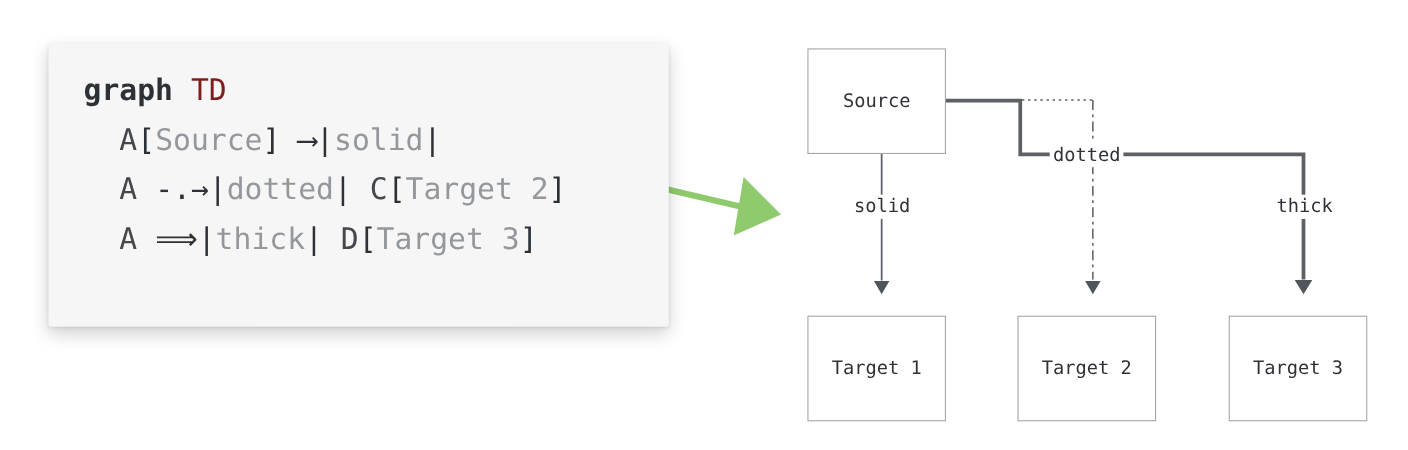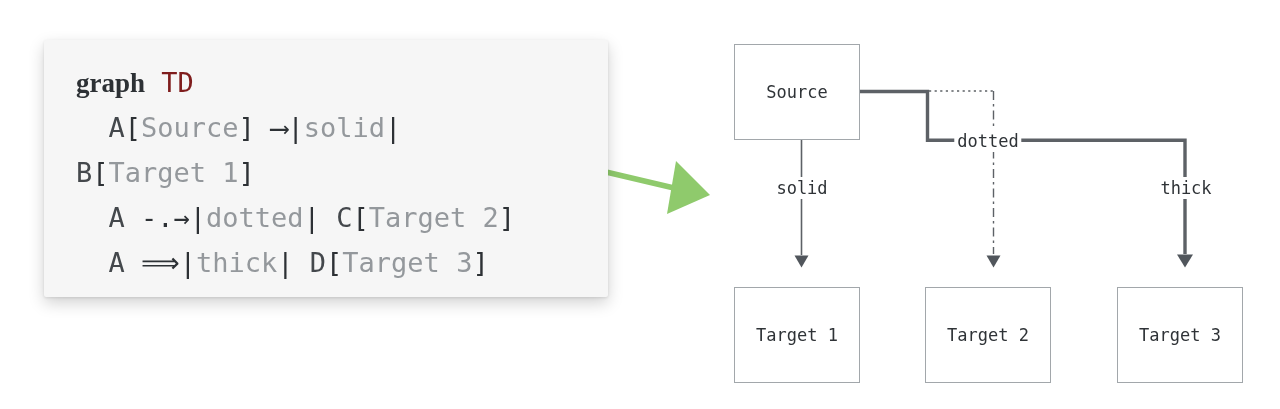--- a/index.html
+++ b/index.html
@@ -60,23 +60,22 @@
   </g>
 
   <g>
     <path d="M929 91 H 993.5" stroke="#5d6166" stroke-width="1.4" fill="none" stroke-dasharray="2.2 3.4"></path>
     <path d="M993.5 91 V 254" stroke="#5d6166" stroke-width="1.4" fill="none" stroke-dasharray="9 4 2.5 4"></path>
     <polygon points="986.5,255.5 1000.5,255.5 993.5,267.5" fill="#51565c"></polygon>
   </g>
 </svg>
 
 <div class="code-panel">
-  <div class="code-line"><span class="kw" style="color: rgb(45, 49, 53); font-family: Liberation Serif, serif;">graph</span><span style="color: #7f1d1d;"> TD</span></div>
+  <div class="code-line"><span class="kw" style="color: rgb(45, 49, 53);">graph</span><span style="color: #7f1d1d;"> TD</span></div>
   <div class="code-line"><span style="color: rgb(68, 72, 76);">  </span><span style="color: rgb(68, 72, 76);">A</span><span style="color: rgb(45, 49, 53);">[</span><span style="color: rgb(148, 152, 156);">Source</span><span style="color: rgb(45, 49, 53);">] </span><span style="color: rgb(45, 49, 53);">⟶</span><span style="color: rgb(45, 49, 53);">|</span><span style="color: rgb(148, 152, 156);">solid</span><span style="color: rgb(45, 49, 53);">|</span></div>
-  <div class="code-line"><span style="color: rgb(68, 72, 76);">B</span><span style="color: rgb(45, 49, 53);">[</span><span style="color: rgb(148, 152, 156);">Target 1</span><span style="color: rgb(45, 49, 53);">]</span></div>
   <div class="code-line"><span style="color: rgb(68, 72, 76);">  </span><span style="color: rgb(68, 72, 76);">A </span><span style="color: rgb(45, 49, 53);">-.</span><span style="color: rgb(45, 49, 53);">→</span><span style="color: rgb(45, 49, 53);">|</span><span style="color: rgb(148, 152, 156);">dotted</span><span style="color: rgb(45, 49, 53);">| </span><span style="color: rgb(68, 72, 76);">C</span><span style="color: rgb(45, 49, 53);">[</span><span style="color: rgb(148, 152, 156);">Target 2</span><span style="color: rgb(45, 49, 53);">]</span></div>
   <div class="code-line"><span style="color: rgb(68, 72, 76);">  </span><span style="color: rgb(68, 72, 76);">A </span><span style="color: rgb(45, 49, 53);">⟹</span><span style="color: rgb(45, 49, 53);">|</span><span style="color: rgb(148, 152, 156);">thick</span><span style="color: rgb(45, 49, 53);">| </span><span style="color: rgb(68, 72, 76);">D</span><span style="color: rgb(45, 49, 53);">[</span><span style="color: rgb(148, 152, 156);">Target 3</span><span style="color: rgb(45, 49, 53);">]</span></div>
 </div>
 
 <div class="node node-source">
     <span>Source</span>
   </div>
 <div class="node node-target1">
     <span>Target 1</span>
   </div>

